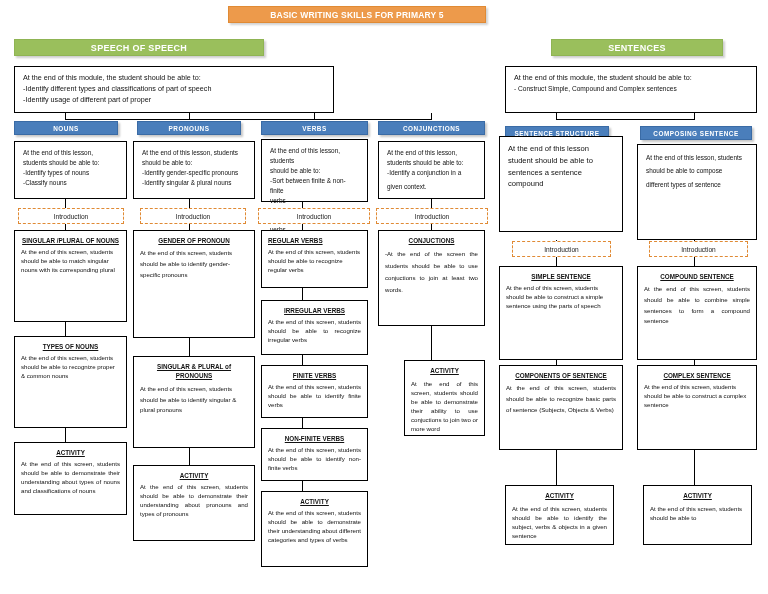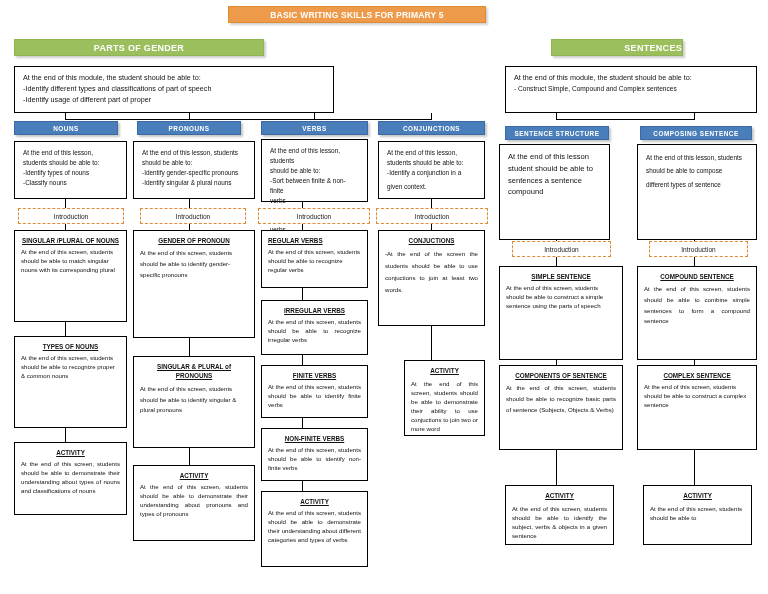--- a/index.html
+++ b/index.html
@@ -100,21 +100,21 @@
   .vline { position: absolute; background: #000000; width: 1.1px; z-index: 1; }
   .hline { position: absolute; background: #000000; height: 1.1px; z-index: 1; }
 </style>
 </head>
 <body>
 
 <div id="canvas">
 
   <div class="title-banner" style="left:228px; top:6px; width:258px; height:17px;">BASIC WRITING SKILLS FOR PRIMARY 5</div>
 
-  <div class="module-banner" style="left:14px; top:39px; width:250px; height:17px;">PARTS OF GENDER</div>
+  <div class="module-banner" style="left:14px; top:39px; width:250px; height:17px;">SPEECH OF SPEECH</div>
 
   <div class="obj-box big" style="left:14px; top:66px; width:320px; height:47px;">
     <div class="l1">At the end of this module, the student should be able to:</div>
     <div class="l1">-Identify different types and classifications of part of speech</div>
     <div class="l1">-Identify usage of different part of proper</div>
   </div>
 
   <div class="hline" style="left:65px; top:119px; width:366px;"></div>
   <div class="vline" style="left:65px;  top:113px; height:7px;"></div>
   <div class="vline" style="left:189px; top:113px; height:7px;"></div>
@@ -217,35 +217,35 @@
   <div class="node just loose" style="left:378px; top:230px; width:107px; height:96px;">
     <span class="hdr">CONJUCTIONS</span>
     <span class="body">-At the end of the screen the students should be able to use conjuctions to join at least two words.</span>
   </div>
   <div class="vline" style="left:431px; top:326px; height:34px;"></div>
   <div class="node just" style="left:404px; top:360px; width:81px; height:76px;">
     <span class="hdr">ACTIVITY</span>
     <span class="body" style="display:block;margin-top:5px;">At the end of this screen, students should be able to demonstrate their ability to use conjuctions to join two or more word</span>
   </div>
 
-  <div class="module-banner" style="left:551px; top:39px; width:132px; height:17px;justify-content:flex-end;">
+  <div class="module-banner" style="left:551px; top:39px; width:172px; height:17px;">
     <span>SENTENCES</span>
   </div>
 
   <div class="obj-box big" style="left:505px; top:66px; width:252px; height:47px;">
     <div class="l1">At the end of this module, the student should be able to:</div>
     <div style="font-size:6.6px;">- Construct Simple, Compound and Complex  sentences</div>
   </div>
 
   <div class="hline" style="left:556px; top:119px; width:138px;"></div>
   <div class="vline" style="left:556px; top:113px; height:7px;"></div>
   <div class="vline" style="left:694px; top:113px; height:7px;"></div>
 
   <div class="col-head" style="left:505px; top:126px; width:104px; height:14px;">SENTENCE STRUCTURE</div>
-  <div class="obj-box" style="left:499px; top:144px; width:111px; height:96px; font-size:7.6px; line-height:1.55;">
+  <div class="obj-box" style="left:499px; top:136px; width:124px; height:96px; font-size:7.6px; line-height:1.55;">
     <div>At the end of this lesson</div>
     <div>student should be able to</div>
     <div>sentences a sentence</div>
     <div>compound</div>
   </div>
   <div class="vline" style="left:556px; top:240px; height:26px;"></div>
   <div class="intro" style="left:512px; top:241px; width:99px; height:16px;">Introduction</div>
   <div class="node" style="left:499px; top:266px; width:124px; height:94px;">
     <span class="hdr">SIMPLE SENTENCE</span>
     <span class="body">At the end of this screen, students should be able to construct a simple sentence using the parts of speech</span>

